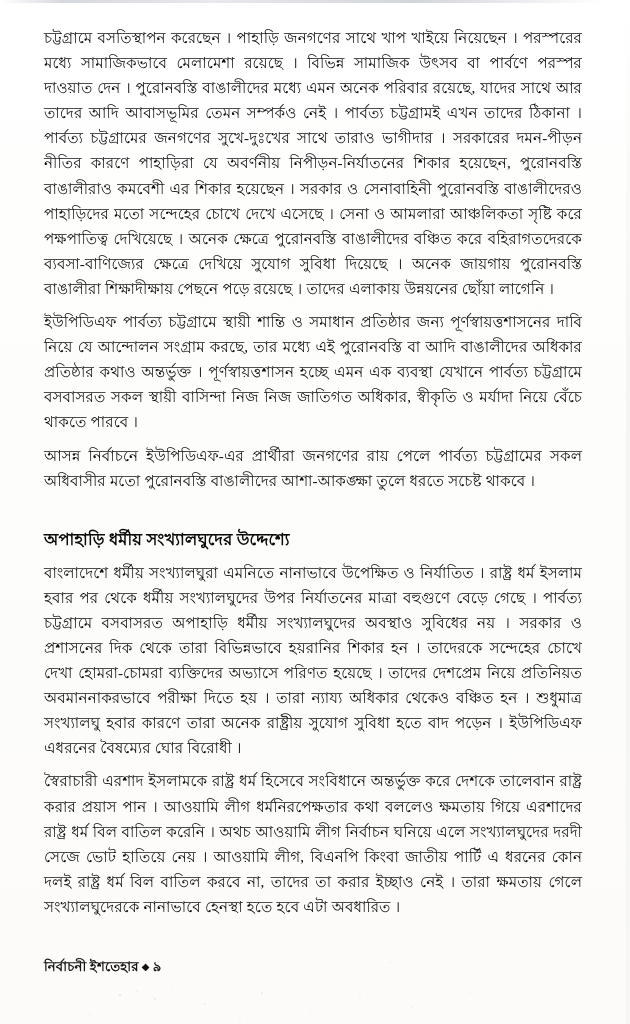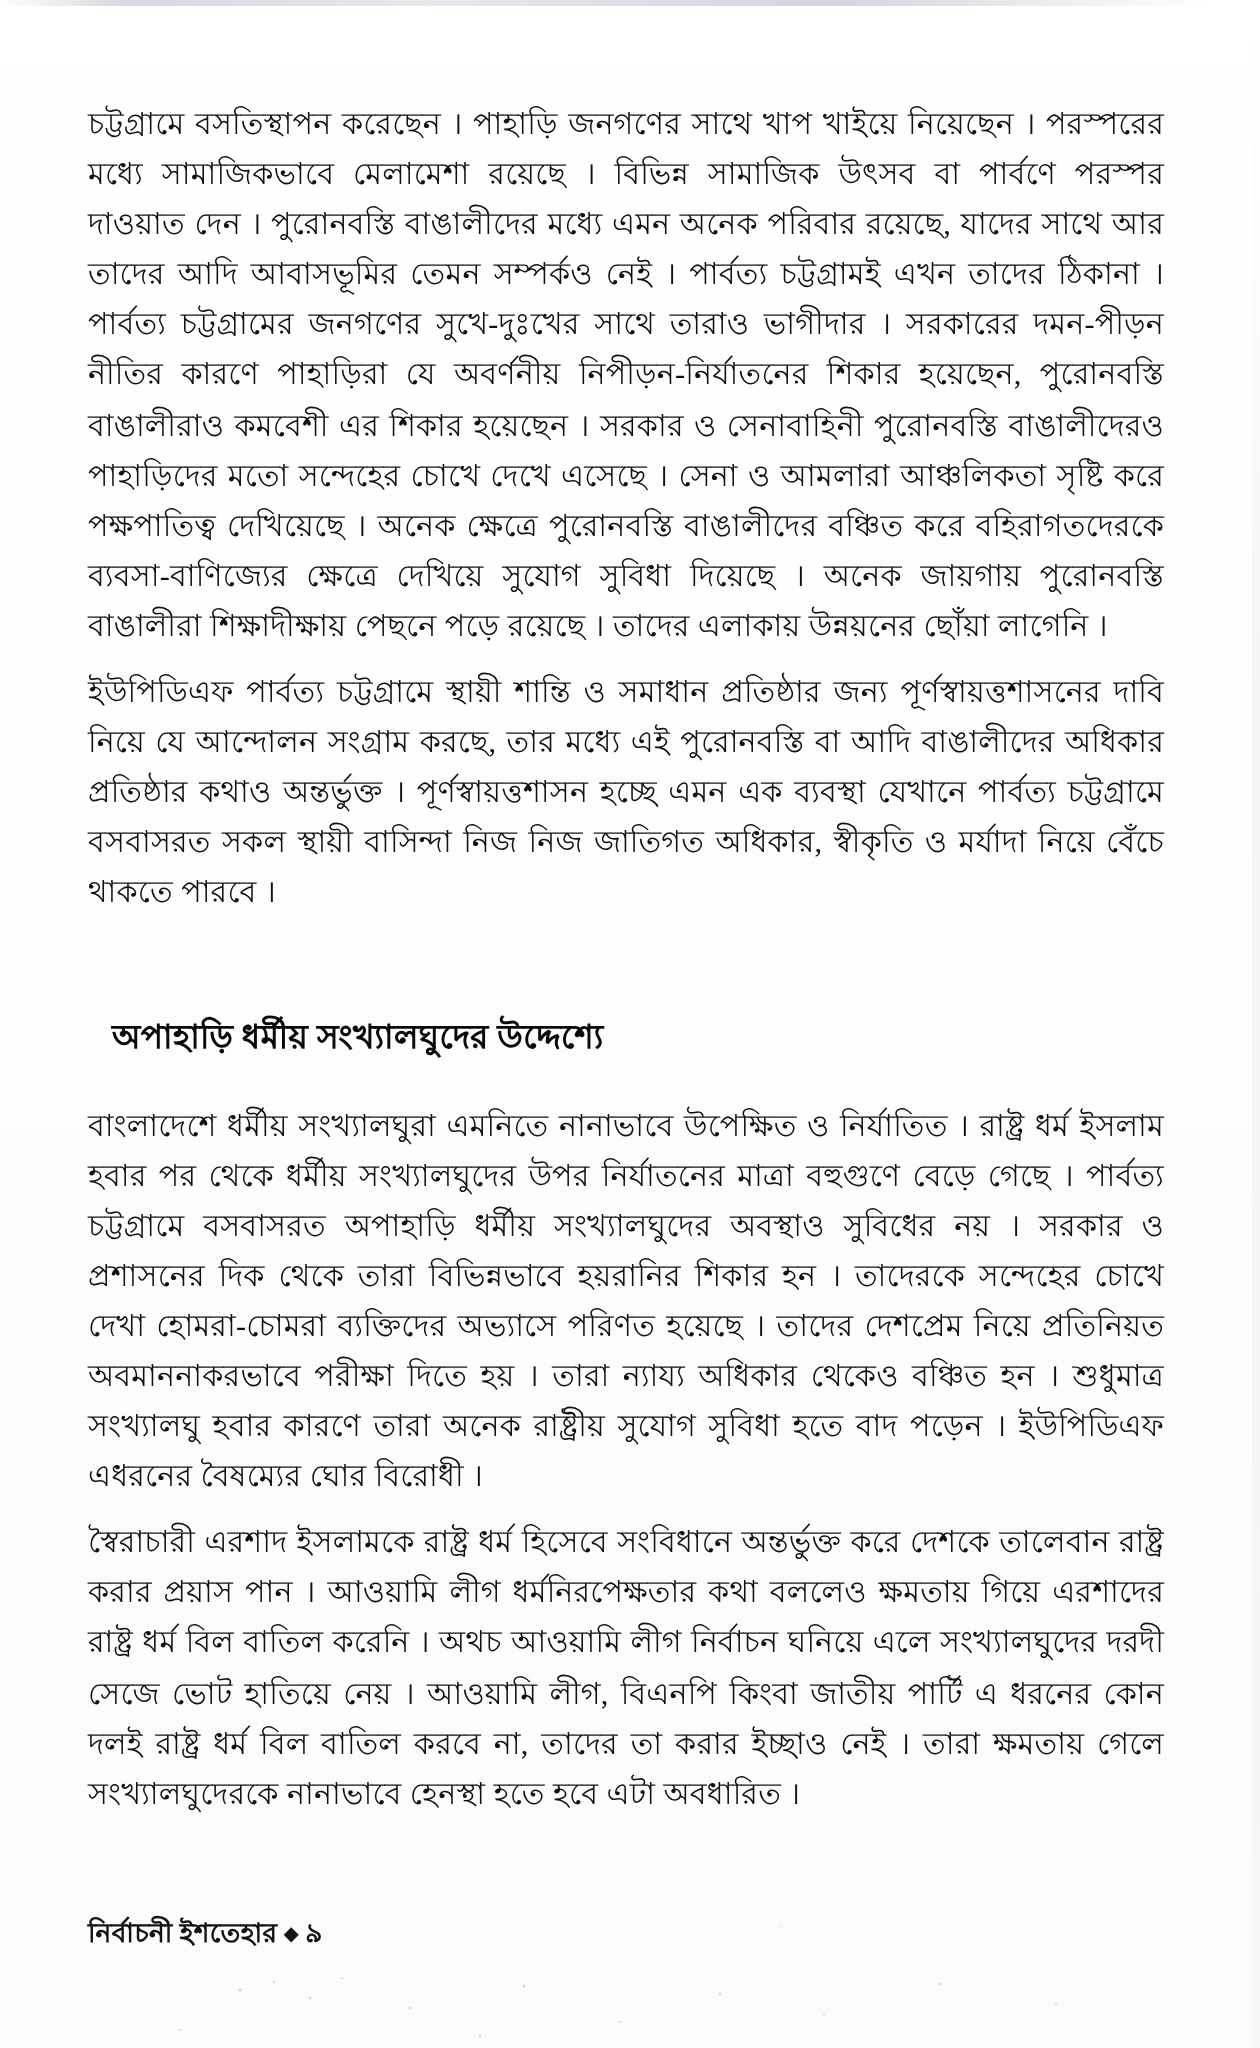--- a/index.html
+++ b/index.html
@@ -46,21 +46,21 @@
     height: 1024px;
     background: linear-gradient(180deg,
         rgba(0,0,0,0.00) 0%,
         rgba(0,0,0,0.035) 35%,
         rgba(0,0,0,0.02) 100%);
   }
 
   .content {
     position: absolute;
     left: 44px;
-    top: 51px;
+    top: 26px;
     width: 538px;
   }
 
   .para {
     margin: 0;
     text-align: justify;
     text-justify: inter-word;
     font-size: 15.1px;
     line-height: 25.1px;
     color: #101010;
@@ -70,21 +70,21 @@
 
   .para + .para {
     margin-top: 8px;
   }
 
   .para-last-left {
     text-align: left;
   }
 
   .section-heading {
-    margin: 12px;
+    margin: 0;
     font-size: 16.4px;
     line-height: 24px;
     font-weight: bold;
     color: #0a0a0a;
     letter-spacing: 0.2px;
     text-align: left;
   }
 
   .gap-before-heading { height: 34px; }
   .gap-after-heading  { height: 9px; }
@@ -127,20 +127,21 @@
 
   <div class="scan-edge-top"></div>
   <div class="scan-edge-right"></div>
 
   <div class="content">
 
     <p class="para">চট্টগ্রামে বসতিস্থাপন করেছেন । পাহাড়ি জনগণের সাথে খাপ খাইয়ে নিয়েছেন । পরস্পরের মধ্যে সামাজিকভাবে মেলামেশা রয়েছে । বিভিন্ন সামাজিক উৎসব বা পার্বণে পরস্পর দাওয়াত দেন । পুরোনবস্তি বাঙালীদের মধ্যে এমন অনেক পরিবার রয়েছে, যাদের সাথে আর তাদের আদি আবাসভূমির তেমন সম্পর্কও নেই । পার্বত্য চট্টগ্রামই এখন তাদের ঠিকানা । পার্বত্য চট্টগ্রামের জনগণের সুখে-দুঃখের সাথে তারাও ভাগীদার । সরকারের দমন-পীড়ন নীতির কারণে পাহাড়িরা যে অবর্ণনীয় নিপীড়ন-নির্যাতনের শিকার হয়েছেন, পুরোনবস্তি বাঙালীরাও কমবেশী এর শিকার হয়েছেন । সরকার ও সেনাবাহিনী পুরোনবস্তি বাঙালীদেরও পাহাড়িদের মতো সন্দেহের চোখে দেখে এসেছে । সেনা ও আমলারা আঞ্চলিকতা সৃষ্টি করে পক্ষপাতিত্ব দেখিয়েছে । অনেক ক্ষেত্রে পুরোনবস্তি বাঙালীদের বঞ্চিত করে বহিরাগতদেরকে ব্যবসা-বাণিজ্যের ক্ষেত্রে দেখিয়ে সুযোগ সুবিধা দিয়েছে । অনেক জায়গায় পুরোনবস্তি বাঙালীরা শিক্ষাদীক্ষায় পেছনে পড়ে রয়েছে । তাদের এলাকায় উন্নয়নের ছোঁয়া লাগেনি ।</p>
 
     <p class="para">ইউপিডিএফ পার্বত্য চট্টগ্রামে স্থায়ী শান্তি ও সমাধান প্রতিষ্ঠার জন্য পূর্ণস্বায়ত্তশাসনের দাবি নিয়ে যে আন্দোলন সংগ্রাম করছে, তার মধ্যে এই পুরোনবস্তি বা আদি বাঙালীদের অধিকার প্রতিষ্ঠার কথাও অন্তর্ভুক্ত । পূর্ণস্বায়ত্তশাসন হচ্ছে এমন এক ব্যবস্থা যেখানে পার্বত্য চট্টগ্রামে বসবাসরত সকল স্থায়ী বাসিন্দা নিজ নিজ জাতিগত অধিকার, স্বীকৃতি ও মর্যাদা নিয়ে বেঁচে থাকতে পারবে ।</p>
 
+    <p class="para">আসন্ন নির্বাচনে ইউপিডিএফ-এর প্রার্থীরা জনগণের রায় পেলে পার্বত্য চট্টগ্রামের সকল অধিবাসীর মতো পুরোনবস্তি বাঙালীদের আশা-আকঙ্ক্ষা তুলে ধরতে সচেষ্ট থাকবে ।</p>
 
     <div class="gap-before-heading"></div>
 
     <h2 class="section-heading">অপাহাড়ি ধর্মীয় সংখ্যালঘুদের উদ্দেশ্যে</h2>
 
     <div class="gap-after-heading"></div>
 
     <p class="para">বাংলাদেশে ধর্মীয় সংখ্যালঘুরা এমনিতে নানাভাবে উপেক্ষিত ও নির্যাতিত । রাষ্ট্র ধর্ম ইসলাম হবার পর  থেকে ধর্মীয় সংখ্যালঘুদের উপর নির্যাতনের মাত্রা বহুগুণে বেড়ে গেছে । পার্বত্য চট্টগ্রামে বসবাসরত অপাহাড়ি ধর্মীয় সংখ্যালঘুদের অবস্থাও সুবিধের নয় । সরকার ও প্রশাসনের দিক থেকে তারা বিভিন্নভাবে হয়রানির শিকার হন । তাদেরকে সন্দেহের চোখে দেখা হোমরা-চোমরা ব্যক্তিদের অভ্যাসে পরিণত হয়েছে । তাদের দেশপ্রেম নিয়ে প্রতিনিয়ত অবমাননাকরভাবে পরীক্ষা দিতে হয় । তারা ন্যায্য অধিকার থেকেও বঞ্চিত হন । শুধুমাত্র সংখ্যালঘু হবার কারণে তারা অনেক রাষ্ট্রীয় সুযোগ সুবিধা হতে বাদ পড়েন । ইউপিডিএফ এধরনের বৈষম্যের ঘোর বিরোধী ।</p>
 
     <p class="para">স্বৈরাচারী এরশাদ ইসলামকে রাষ্ট্র ধর্ম হিসেবে সংবিধানে অন্তর্ভুক্ত করে দেশকে তালেবান রাষ্ট্র করার প্রয়াস পান । আওয়ামি লীগ ধর্মনিরপেক্ষতার কথা বললেও ক্ষমতায় গিয়ে এরশাদের রাষ্ট্র ধর্ম বিল বাতিল করেনি । অথচ আওয়ামি লীগ নির্বাচন ঘনিয়ে এলে সংখ্যালঘুদের দরদী সেজে ভোট হাতিয়ে নেয় । আওয়ামি লীগ, বিএনপি কিংবা জাতীয় পার্টি এ ধরনের কোন দলই রাষ্ট্র ধর্ম বিল বাতিল করবে না, তাদের তা করার ইচ্ছাও নেই । তারা ক্ষমতায় গেলে সংখ্যালঘুদেরকে নানাভাবে হেনস্থা হতে হবে এটা অবধারিত ।</p>

